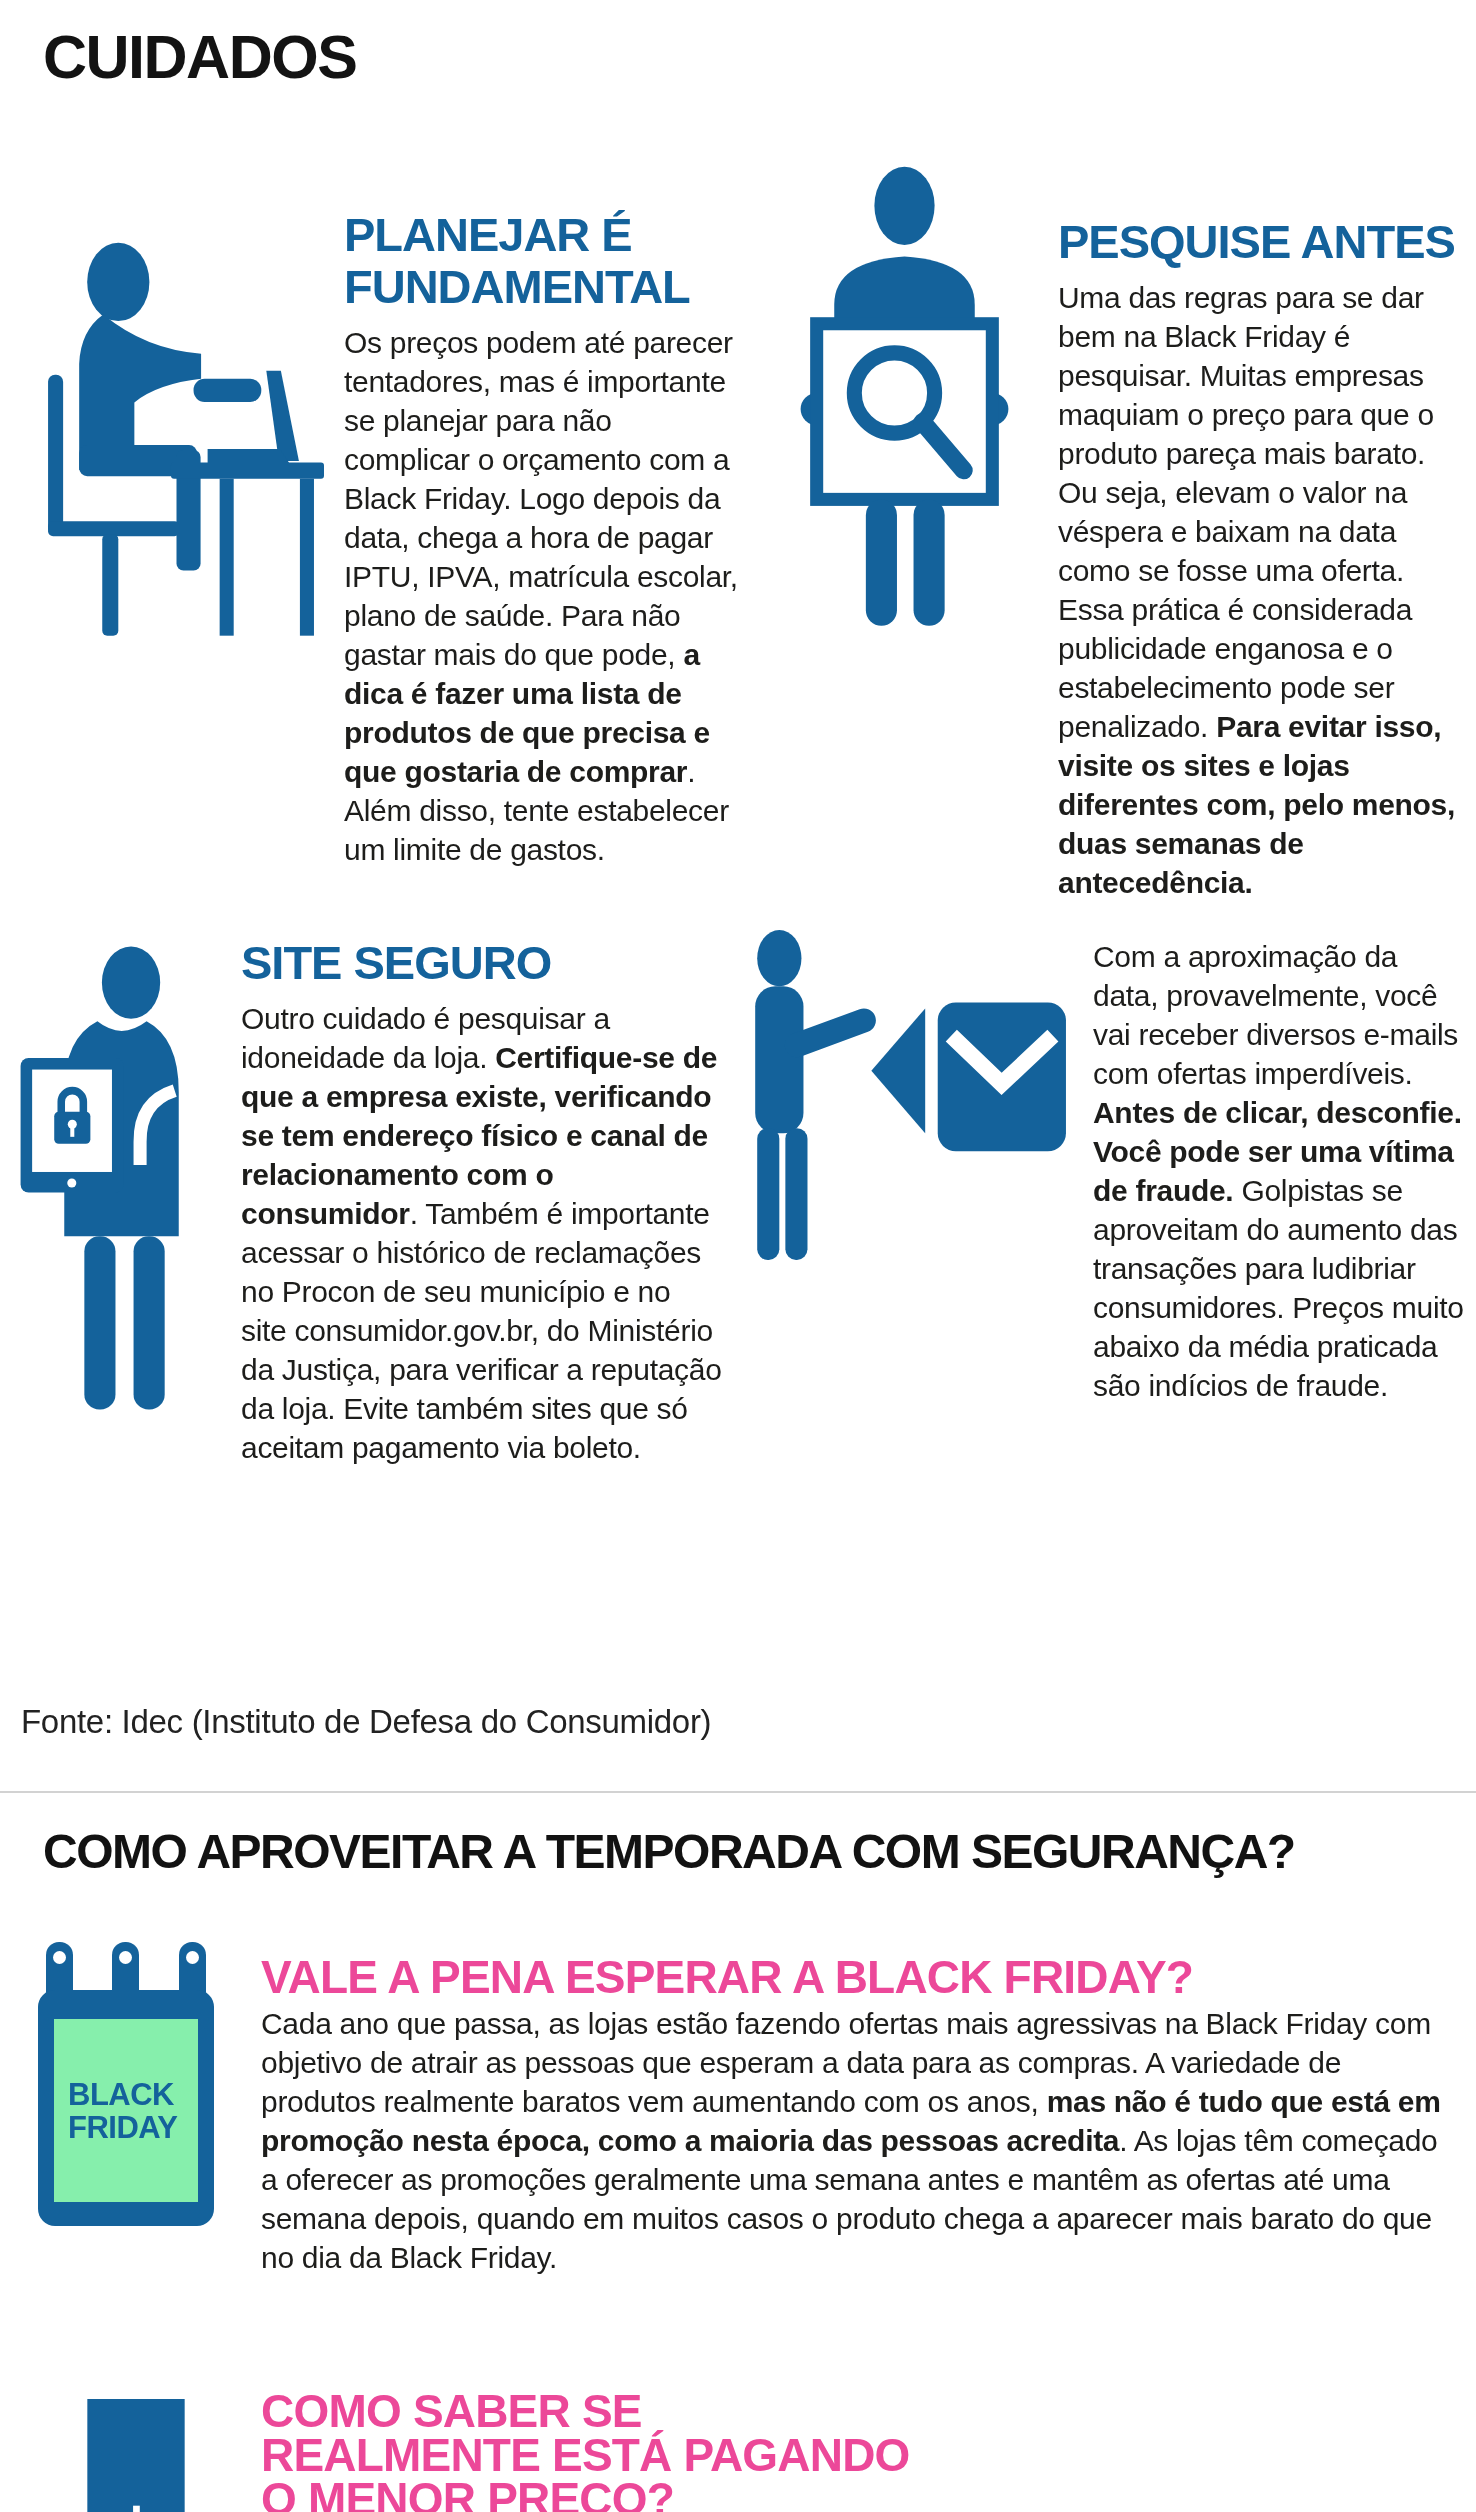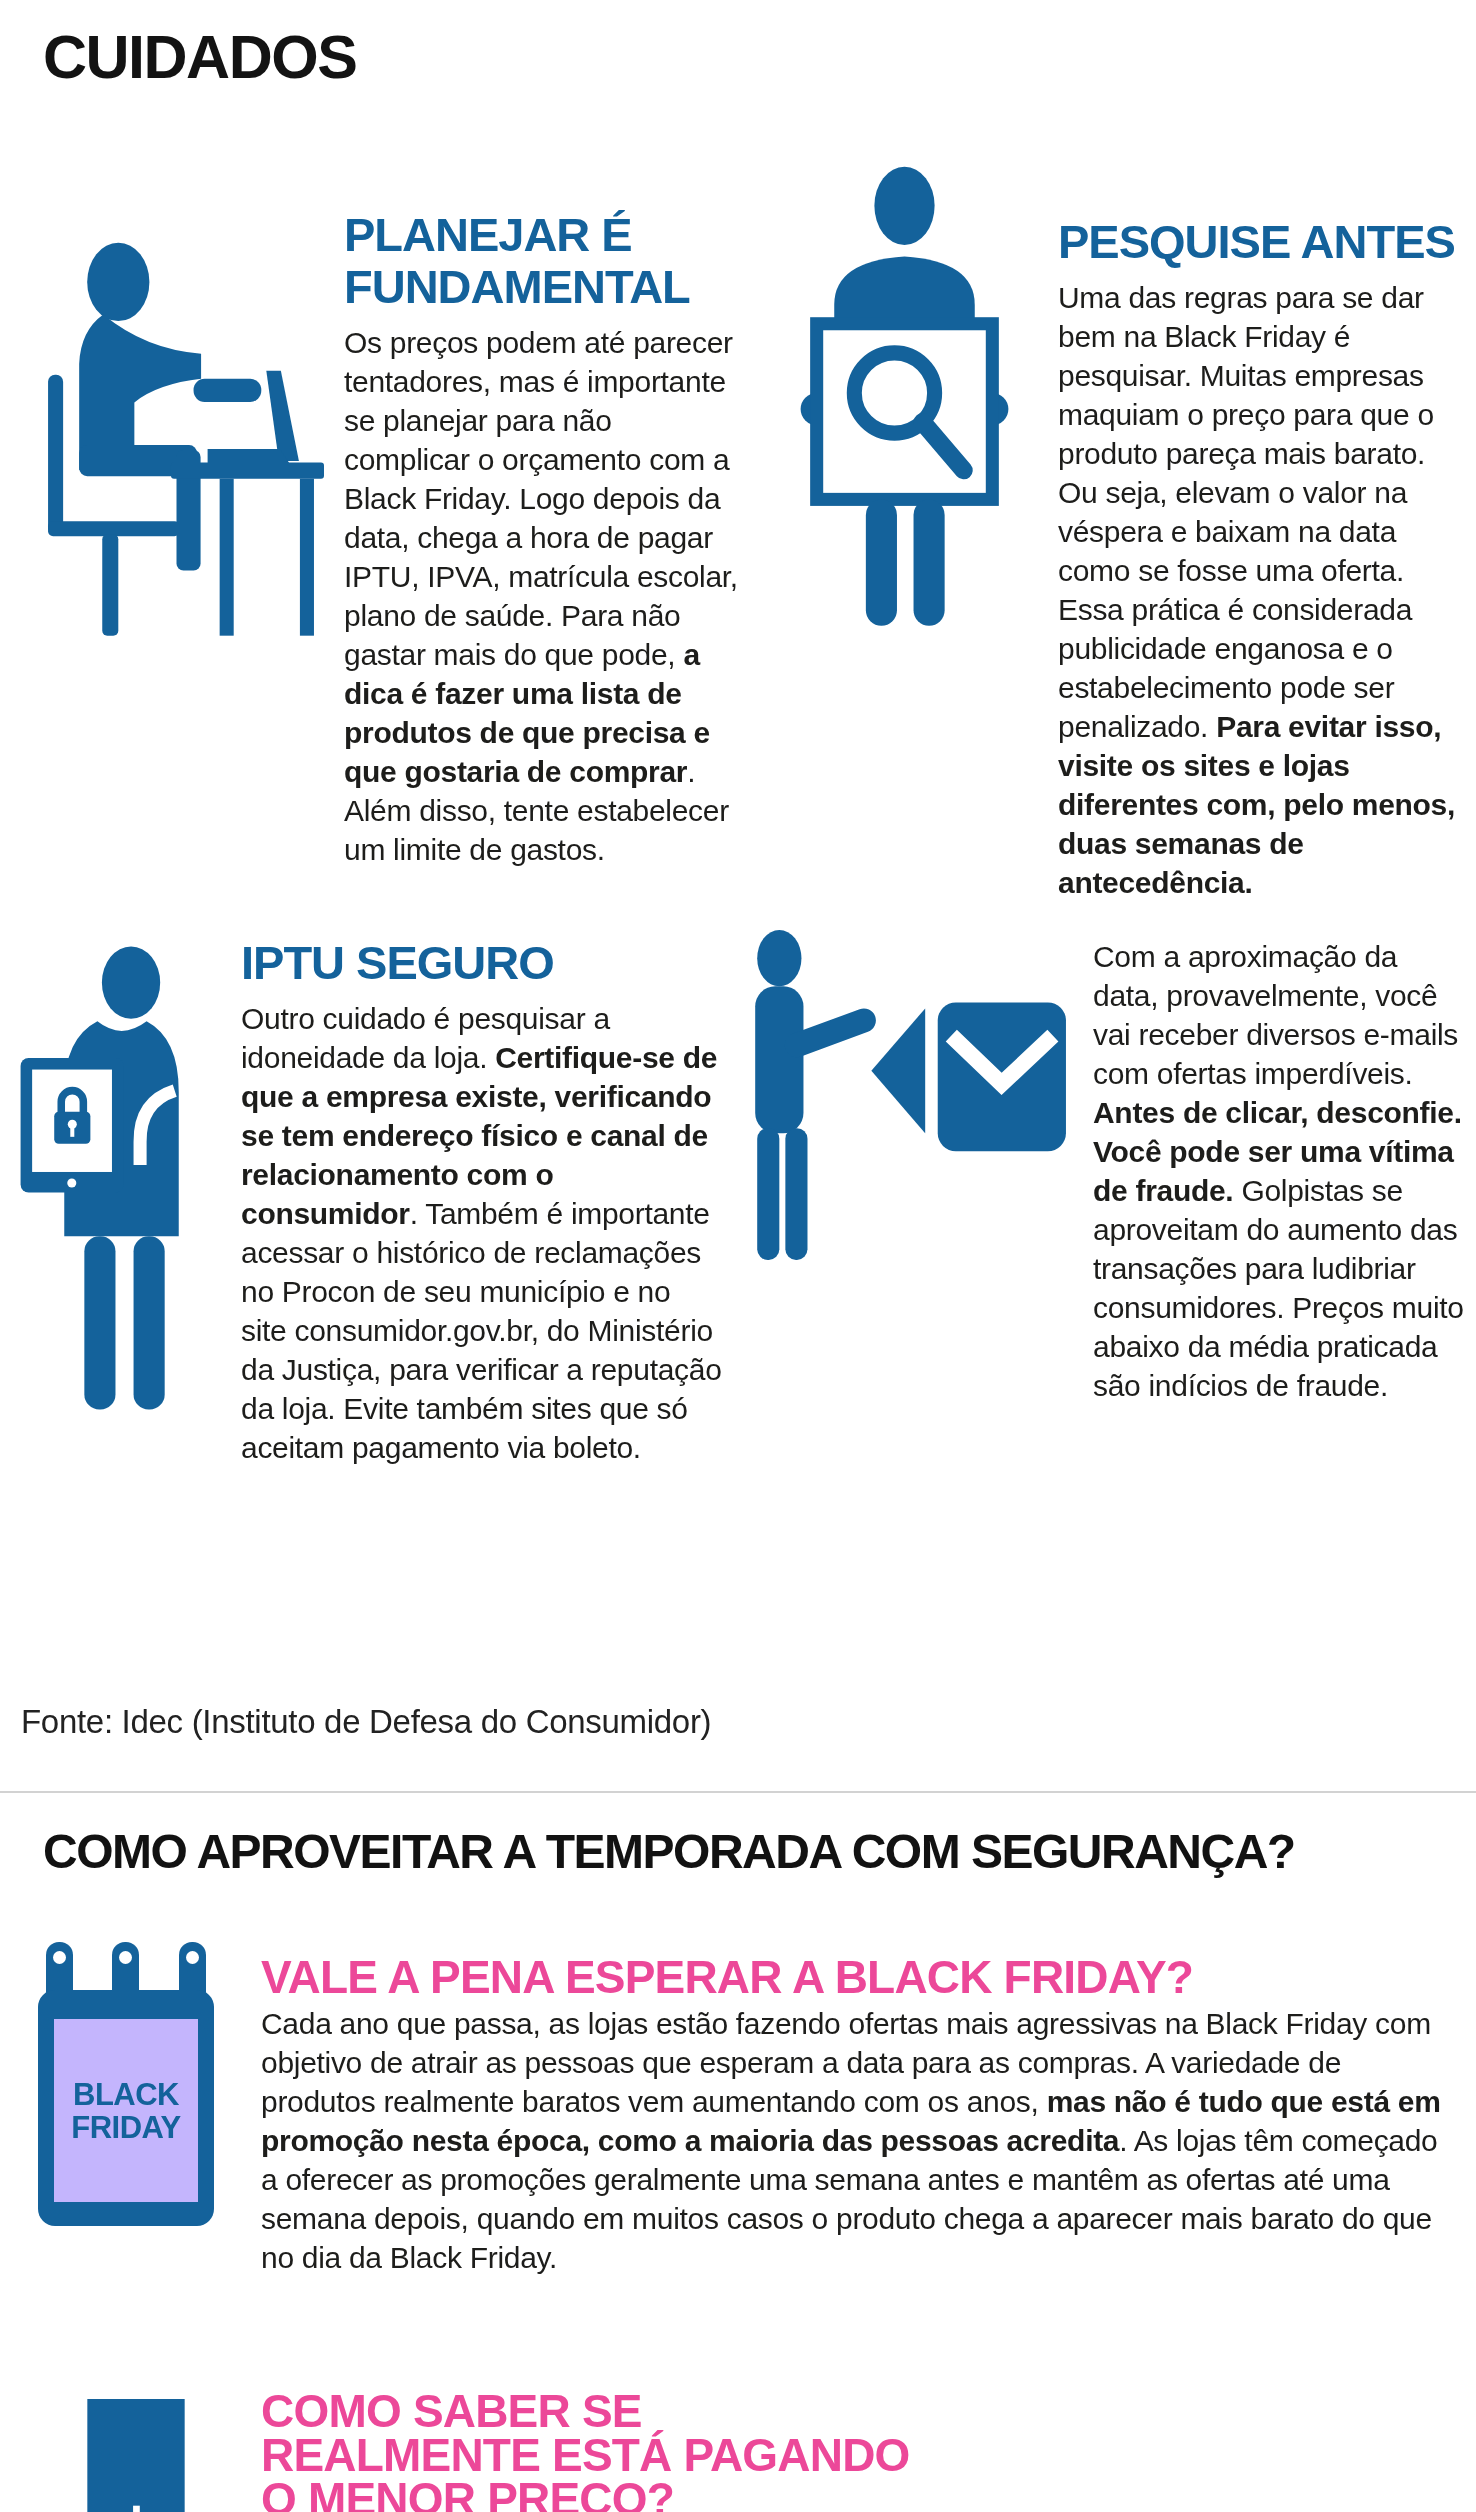--- a/index.html
+++ b/index.html
@@ -32,21 +32,21 @@
   }
   .fonte-line{font-size:33px;color:#222;}
   .divider{background:#D2D2D2;height:1.5px;width:1477px;left:0;}
   svg .b{fill:var(--blue);}
   svg .w{fill:#fff;}
   
   .cal{width:176px;height:301px;}
   .cal-ring{position:absolute;top:0;width:27px;height:63px;background:var(--blue);border-radius:13px;}
   .cal-ring::after{content:"";position:absolute;left:7px;top:9px;width:13px;height:13px;border-radius:50%;background:#fff;}
   .cal-frame{position:absolute;top:48px;left:0;width:176px;height:236px;background:var(--blue);border-radius:17px;}
-  .cal-face{position:absolute;left:16px;top:29px;right:16px;bottom:24px;background:#c4b5fd;display:flex;align-items:center;justify-content:center;text-align:center;}
+  .cal-face{position:absolute;left:16px;top:29px;right:16px;bottom:24px;background:#86efac;display:flex;align-items:center;justify-content:center;text-align:left;}
   .cal-label{font-size:31px;line-height:33px;font-weight:800;color:var(--blue);letter-spacing:-0.5px;width:116px;}
 </style>
 </head>
 <body>
 
 <div class="page">
 
   <div class="abs page-title" style="left:43px;top:14px;margin-top:8px;">CUIDADOS</div>
 
   <div class="abs" style="left:28px;top:234px;width:296px;height:402px;">
@@ -102,21 +102,21 @@
       <rect class="w" x="38" y="258" width="159" height="204"></rect>
       <circle class="w" cx="117" cy="484" r="9"></circle>
       <rect class="b" x="82" y="342" width="72" height="64" rx="9"></rect>
       <path d="M96,344 L96,322 A22,22 0 0 1 140,322 L140,344" stroke="#14629B" stroke-width="15" fill="none"></path>
       <circle class="w" cx="118" cy="367" r="9"></circle>
       <rect class="w" x="114" y="370" width="8" height="22"></rect>
     </svg>
   </div>
 
   <div class="abs" style="left:241px;top:937px;width:502px;">
-    <div class="blue-heading">IPTU SEGURO</div>
+    <div class="blue-heading">SITE SEGURO</div>
     <div class="body-text" style="width:482px;"><span>Outro cuidado é pesquisar a idoneidade da loja. </span><b>Certifique-se de que a empresa existe, verificando se tem endereço físico e canal de relacionamento com o consumidor</b><span>. Também é importante acessar o histórico de reclamações no Procon de seu município e no site consumidor.gov.br, do Ministério da Justiça, para verificar a reputação da loja. Evite também sites que só aceitam pagamento via boleto.</span></div>
   </div>
 
   <div class="abs" style="left:729px;top:927px;width:337px;height:352px;">
     <svg width="337" height="352" viewBox="0 0 670 700">
       <ellipse class="b" cx="100" cy="62" rx="44" ry="56"></ellipse>
       <rect class="b" x="52" y="118" width="96" height="292" rx="40"></rect>
       <line x1="135" y1="235" x2="268" y2="186" stroke="#14629B" stroke-width="48" stroke-linecap="round"></line>
       <rect class="b" x="56" y="400" width="44" height="262" rx="21"></rect>
       <rect class="b" x="112" y="400" width="44" height="262" rx="21"></rect>

